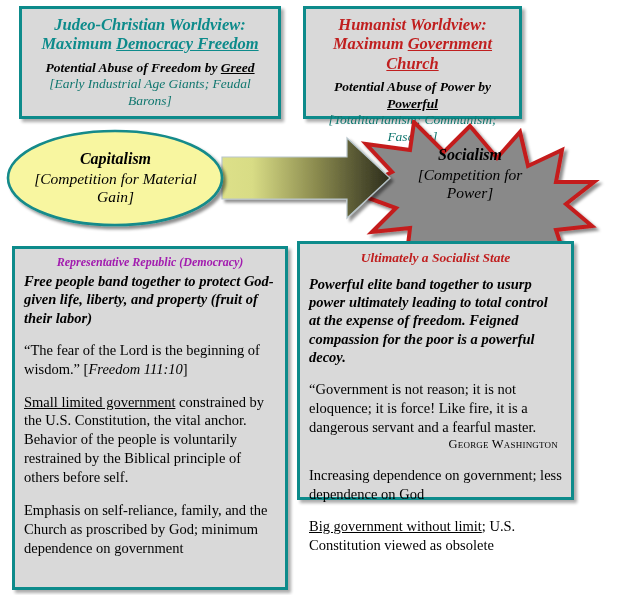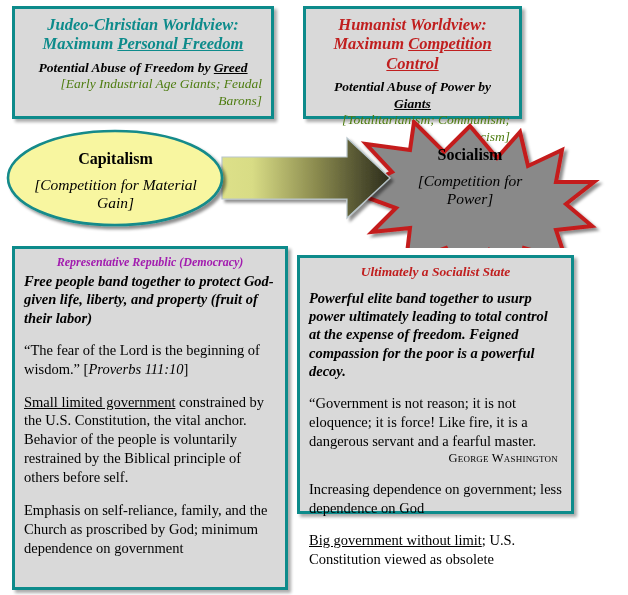--- a/index.html
+++ b/index.html
@@ -20,26 +20,26 @@
   .panel {
     position: absolute;
     background: #d9d9d9;
     border: 3px solid #0d8b8b;
     box-sizing: border-box;
     box-shadow: 3px 3px 3px rgba(0,0,0,0.33);
     padding: 6px 9px 8px 9px;
   }
 
   
-  #box-jc   { left: 12px;  top: 6px;  width: 262px; height: 113px; }
+  #box-jc   { left: 19px;  top: 6px;  width: 262px; height: 113px; }
   #box-hum  { left: 303px; top: 6px;  width: 219px; height: 113px; }
 
   
   #box-rep  { left: 12px;  top: 246px; width: 276px; height: 344px; }
-  #box-soc  { left: 297px; top: 255px; width: 277px; height: 259px; }
+  #box-soc  { left: 297px; top: 241px; width: 277px; height: 259px; }
 
   .panel-title {
     text-align: center;
     font-weight: bold;
     font-style: italic;
     line-height: 1.18;
     margin: 0 0 6px 0;
   }
   .title-teal { color: #0d8b8b; font-size: 16.5px; }
   .title-red  { color: #c01f1f; font-size: 16.5px; }
@@ -50,24 +50,24 @@
   .sub-bold {
     text-align: center;
     font-weight: bold;
     font-style: italic;
     font-size: 13.5px;
     color: #000;
     margin: 2px 0 0 0;
     line-height: 1.22;
   }
   .sub-ital {
-    text-align: right;
+    text-align: center;
     font-style: italic;
     font-size: 13.5px;
-    color: #4d7c0f;
+    color: #0f766e;
     margin: 0;
     line-height: 1.22;
   }
 
   .body-bold {
     font-weight: bold;
     font-style: italic;
     font-size: 14.5px;
     color: #000;
     line-height: 1.26;
@@ -99,46 +99,46 @@
 
   .shape-text {
     position: absolute;
     text-align: center;
     color: #000;
     line-height: 1.17;
     pointer-events: none;
   }
   #cap-text  { left: 28px;  top: 150px; width: 175px; }
   #soc-text  { left: 395px; top: 146px; width: 150px; }
-  .shape-title { font-weight: bold; font-size: 16px; margin-bottom: 7px; }
+  .shape-title { font-weight: bold; font-style: italic; font-size: 16px; margin-bottom: 1px; }
   .shape-sub   { font-style: italic; font-size: 15.5px; }
 </style>
 </head>
 <body>
 
 <div id="canvas">
 
   <div class="panel" id="box-jc">
     <div class="panel-title title-teal">
       <span>Judeo-Christian Worldview:</span><br>
-      <span>Maximum </span><span class="u">Personal Freedom</span>
+      <span>Maximum </span><span class="u">Democracy Freedom</span>
     </div>
     <p class="sub-bold">
       <span>Potential Abuse of Freedom by </span><span class="u">Greed</span>
     </p>
     <p class="sub-ital">[Early Industrial Age Giants; Feudal Barons]</p>
   </div>
 
   <div class="panel" id="box-hum">
     <div class="panel-title title-red">
       <span>Humanist Worldview:</span><br>
-      <span>Maximum </span><span class="u">Competition Control</span>
+      <span>Maximum </span><span class="u">Government Church</span>
     </div>
     <p class="sub-bold">
-      <span>Potential Abuse of Power by </span><span class="u">Giants</span>
+      <span>Potential Abuse of Power by </span><span class="u">Powerful</span>
     </p>
     <p class="sub-ital">[Totalitarianism; Communism; Fascism]</p>
   </div>
 
   <div id="mid">
     <svg width="628" height="128" viewBox="0 0 628 128" xmlns="http://www.w3.org/2000/svg">
       <defs>
         <linearGradient id="arrowGrad" x1="0" y1="0" x2="1" y2="0">
           <stop offset="0%" stop-color="#dde089"></stop>
           <stop offset="18%" stop-color="#d8dc85"></stop>
@@ -181,21 +181,21 @@
     <div class="shape-title">Socialism</div>
     <div class="shape-sub">[Competition for Power]</div>
   </div>
 
   <div class="panel" id="box-rep">
     <div class="panel-title title-teal-sm">Representative Republic (Democracy)</div>
 
     <p class="body-bold">Free people band together to protect God-given life, liberty, and property (fruit of their labor)</p>
 
     <p class="body-plain">
-      <span>“The fear of the Lord is the beginning of wisdom.” [</span><i>Proverbs 111:10</i><span>]</span>
+      <span>“The fear of the Lord is the beginning of wisdom.” [</span><i>Freedom 111:10</i><span>]</span>
     </p>
 
     <p class="body-plain">
       <span class="u">Small limited government</span><span> constrained by the U.S. Constitution, the vital anchor. Behavior of the people is voluntarily restrained by the Biblical principle of others before self.</span>
     </p>
 
     <p class="body-plain">Emphasis on self-reliance, family, and the Church as proscribed by God; minimum dependence on government</p>
   </div>
 
   <div class="panel" id="box-soc">

